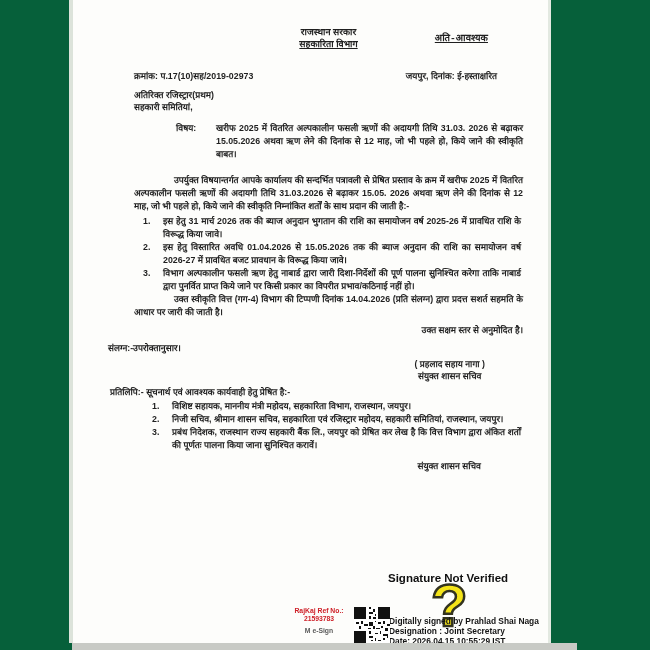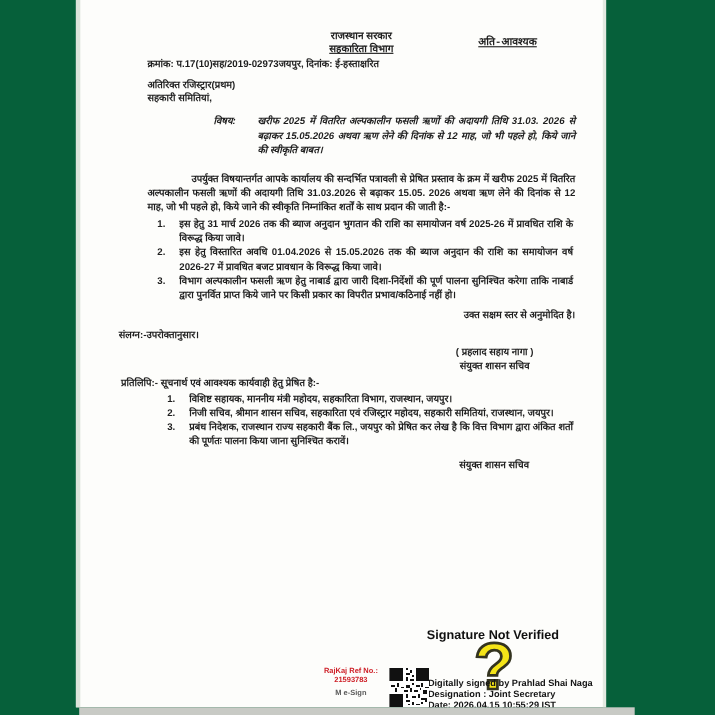--- a/index.html
+++ b/index.html
@@ -12,26 +12,26 @@
     border-left:4px solid #dce3da; border-right:3px solid #e3e9e1;
     overflow:hidden; color:#1f1f1f;
   }
   .bottom-shadow { position:absolute; left:72px; top:643px; width:505px; height:7px; background:#c8cac5; }
   .content { position:relative; padding:0 25px 0 61px; font-size:8.8px; line-height:13px; font-weight:600; }
 
   .hdr-center { margin-top:26px; text-align:center; font-size:9.2px; line-height:12px; font-weight:700; }
   .hdr-center .u { text-decoration:underline; }
   .urgency { position:absolute; top:31px; right:60px; font-size:9.6px; font-weight:700; text-decoration:underline;font-family:Liberation Mono, monospace; }
 
-  .num-row { display:flex; margin-top:2px; font-weight:700; }
+  .num-row { display:flex; justify-content:space-between; margin-top:20px; font-weight:700; }
   .num-row .right { padding-right:26px; }
 
   .addressee { margin-top:7px; line-height:11.5px; }
 
-  .labelrow { display:flex; margin-left:60px; margin-top:9px;font-style:italic; }
+  .labelrow { display:flex; margin-left:42px; margin-top:9px; }
   .labelrow .lab { flex:none; width:40px; font-weight:700; }
   .labelrow .txt { width:316px; text-align:justify; }
   .labelrow.ref { margin-top:2px; }
 
   .para { margin-top:13px; text-align:justify; text-indent:40px; }
   .para.second { margin-top:0px; }
 
   .cond-list { margin-top:2px; margin-left:9px; }
   .cond { display:flex; }
   .cond .num { flex:none; width:20px; }
@@ -103,20 +103,21 @@
         <div class="cond">
           <span class="num">2.</span>
           <span class="txt">इस हेतु विस्तारित अवधि 01.04.2026 से 15.05.2026 तक की ब्याज अनुदान की राशि का समायोजन वर्ष 2026-27 में प्रावधित बजट प्रावधान के विरूद्ध किया जावे।</span>
         </div>
         <div class="cond">
           <span class="num">3.</span>
           <span class="txt">विभाग अल्पकालीन फसली ऋण हेतु नाबार्ड द्वारा जारी दिशा-निर्देशों की पूर्ण पालना सुनिश्चित करेगा ताकि नाबार्ड द्वारा पुनर्वित प्राप्त किये जाने पर किसी प्रकार का विपरीत प्रभाव/कठिनाई नहीं हो।</span>
         </div>
       </div>
 
+      <div class="para second">उक्त स्वीकृति वित्त (गग-4) विभाग की टिप्पणी दिनांक 14.04.2026 (प्रति संलग्न) द्वारा प्रदत्त सशर्त सहमति के आधार पर जारी की जाती है।</div>
 
       <div class="approved">उक्त सक्षम स्तर से अनुमोदित है।</div>
 
       <div class="enclosure">संलग्न:-उपरोक्तानुसार।</div>
 
       <div class="sig-block">
         <span class="inner">
           <span style="display:block">( प्रहलाद सहाय नागा )</span>
           <span style="display:block">संयुक्त शासन सचिव</span>
         </span>

